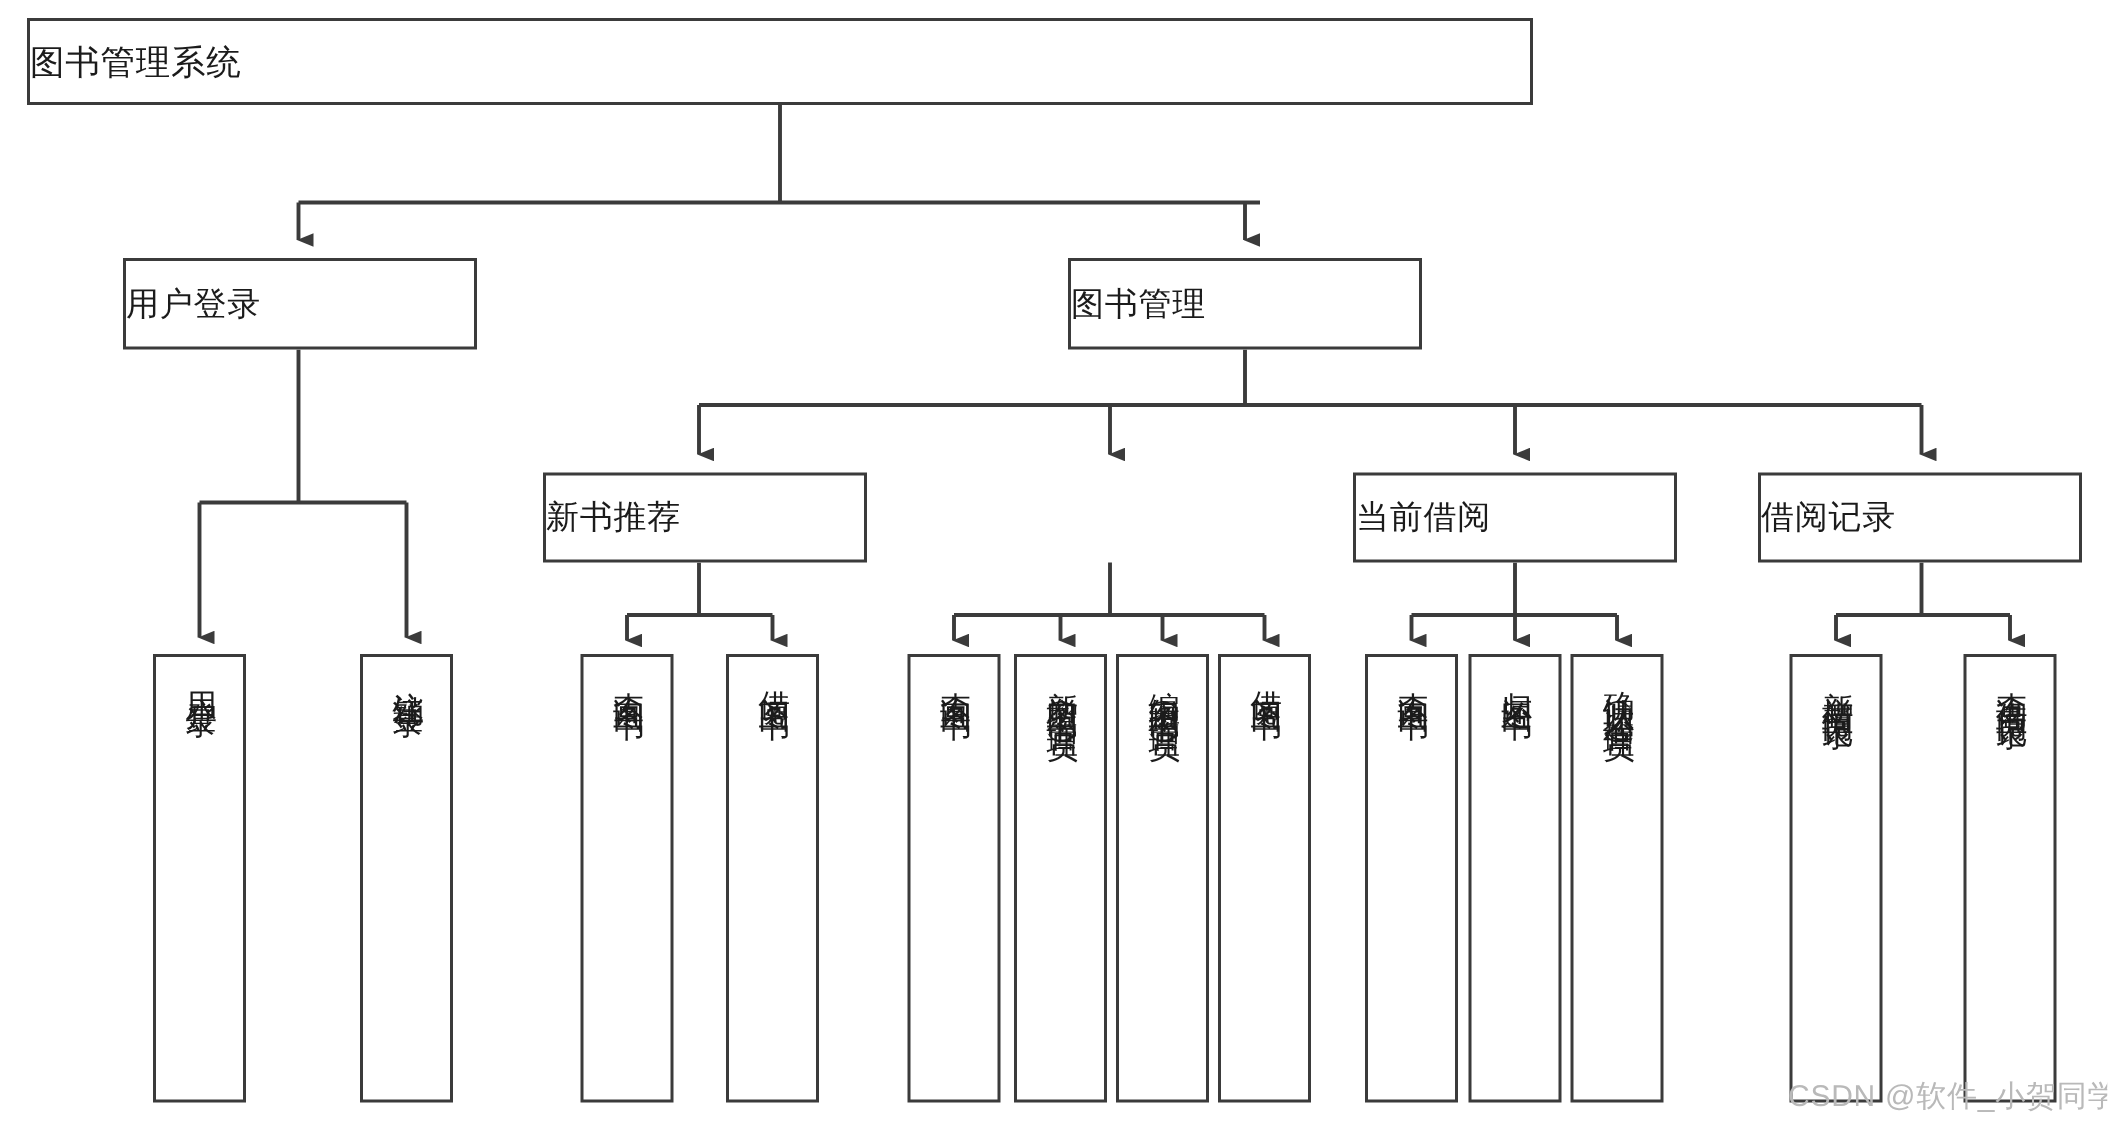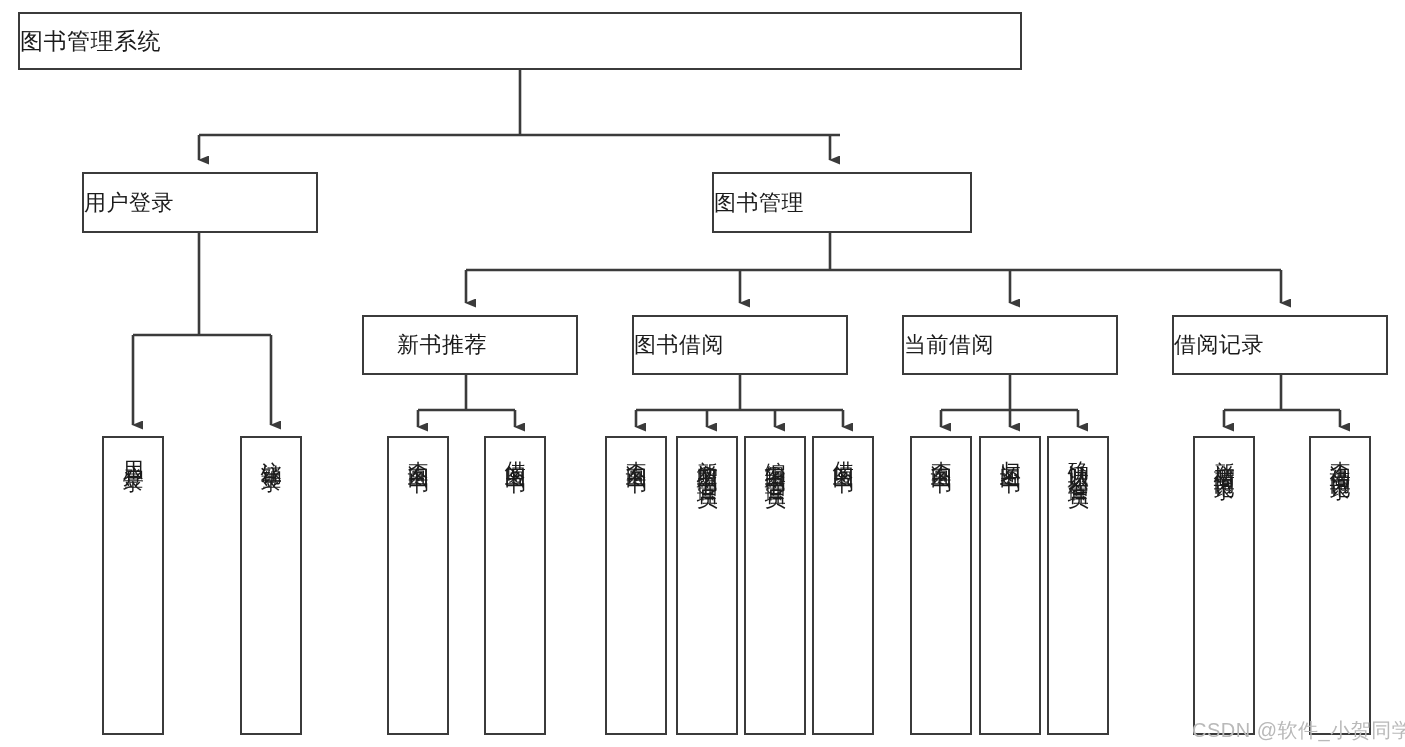--- a/index.html
+++ b/index.html
@@ -119,29 +119,26 @@
     </g>
   </svg>
 
   <div class="node root" style="left:18px; top:12px; width:1004px; height:58px;">
     <span class="node-label">图书管理系统</span>
   </div>
 
   <div class="node" style="left:82px; top:172px; width:236px; height:61px;">
     <span class="node-label">用户登录</span>
   </div>
-  <div class="node" style="left:712px; top:172px; width:260px; height:61px;">
+  <div class="node" style="left:712px; top:172px; width:236px; height:61px;">
     <span class="node-label">图书管理</span>
   </div>
 
-  <div class="node" style="left:362px; top:315px; width:216px; height:60px;padding-left:33px;">
+  <div class="node" style="left:362px; top:315px; width:216px; height:60px;">
     <span class="node-label">新书推荐</span>
-  </div>
-  <div class="node" style="left:632px; top:315px; width:216px; height:60px;">
-    <span class="node-label">图书借阅</span>
   </div>
   <div class="node" style="left:1172px; top:315px; width:216px; height:60px;">
     <span class="node-label">借阅记录</span>
   </div>
   <div class="node" style="left:902px; top:315px; width:216px; height:60px;">
     <span class="node-label">当前借阅</span>
   </div>
 
   <div class="node vertical" style="left:102px; top:436px; width:62px; height:299px;">
     <span class="node-label">用户登录</span>

